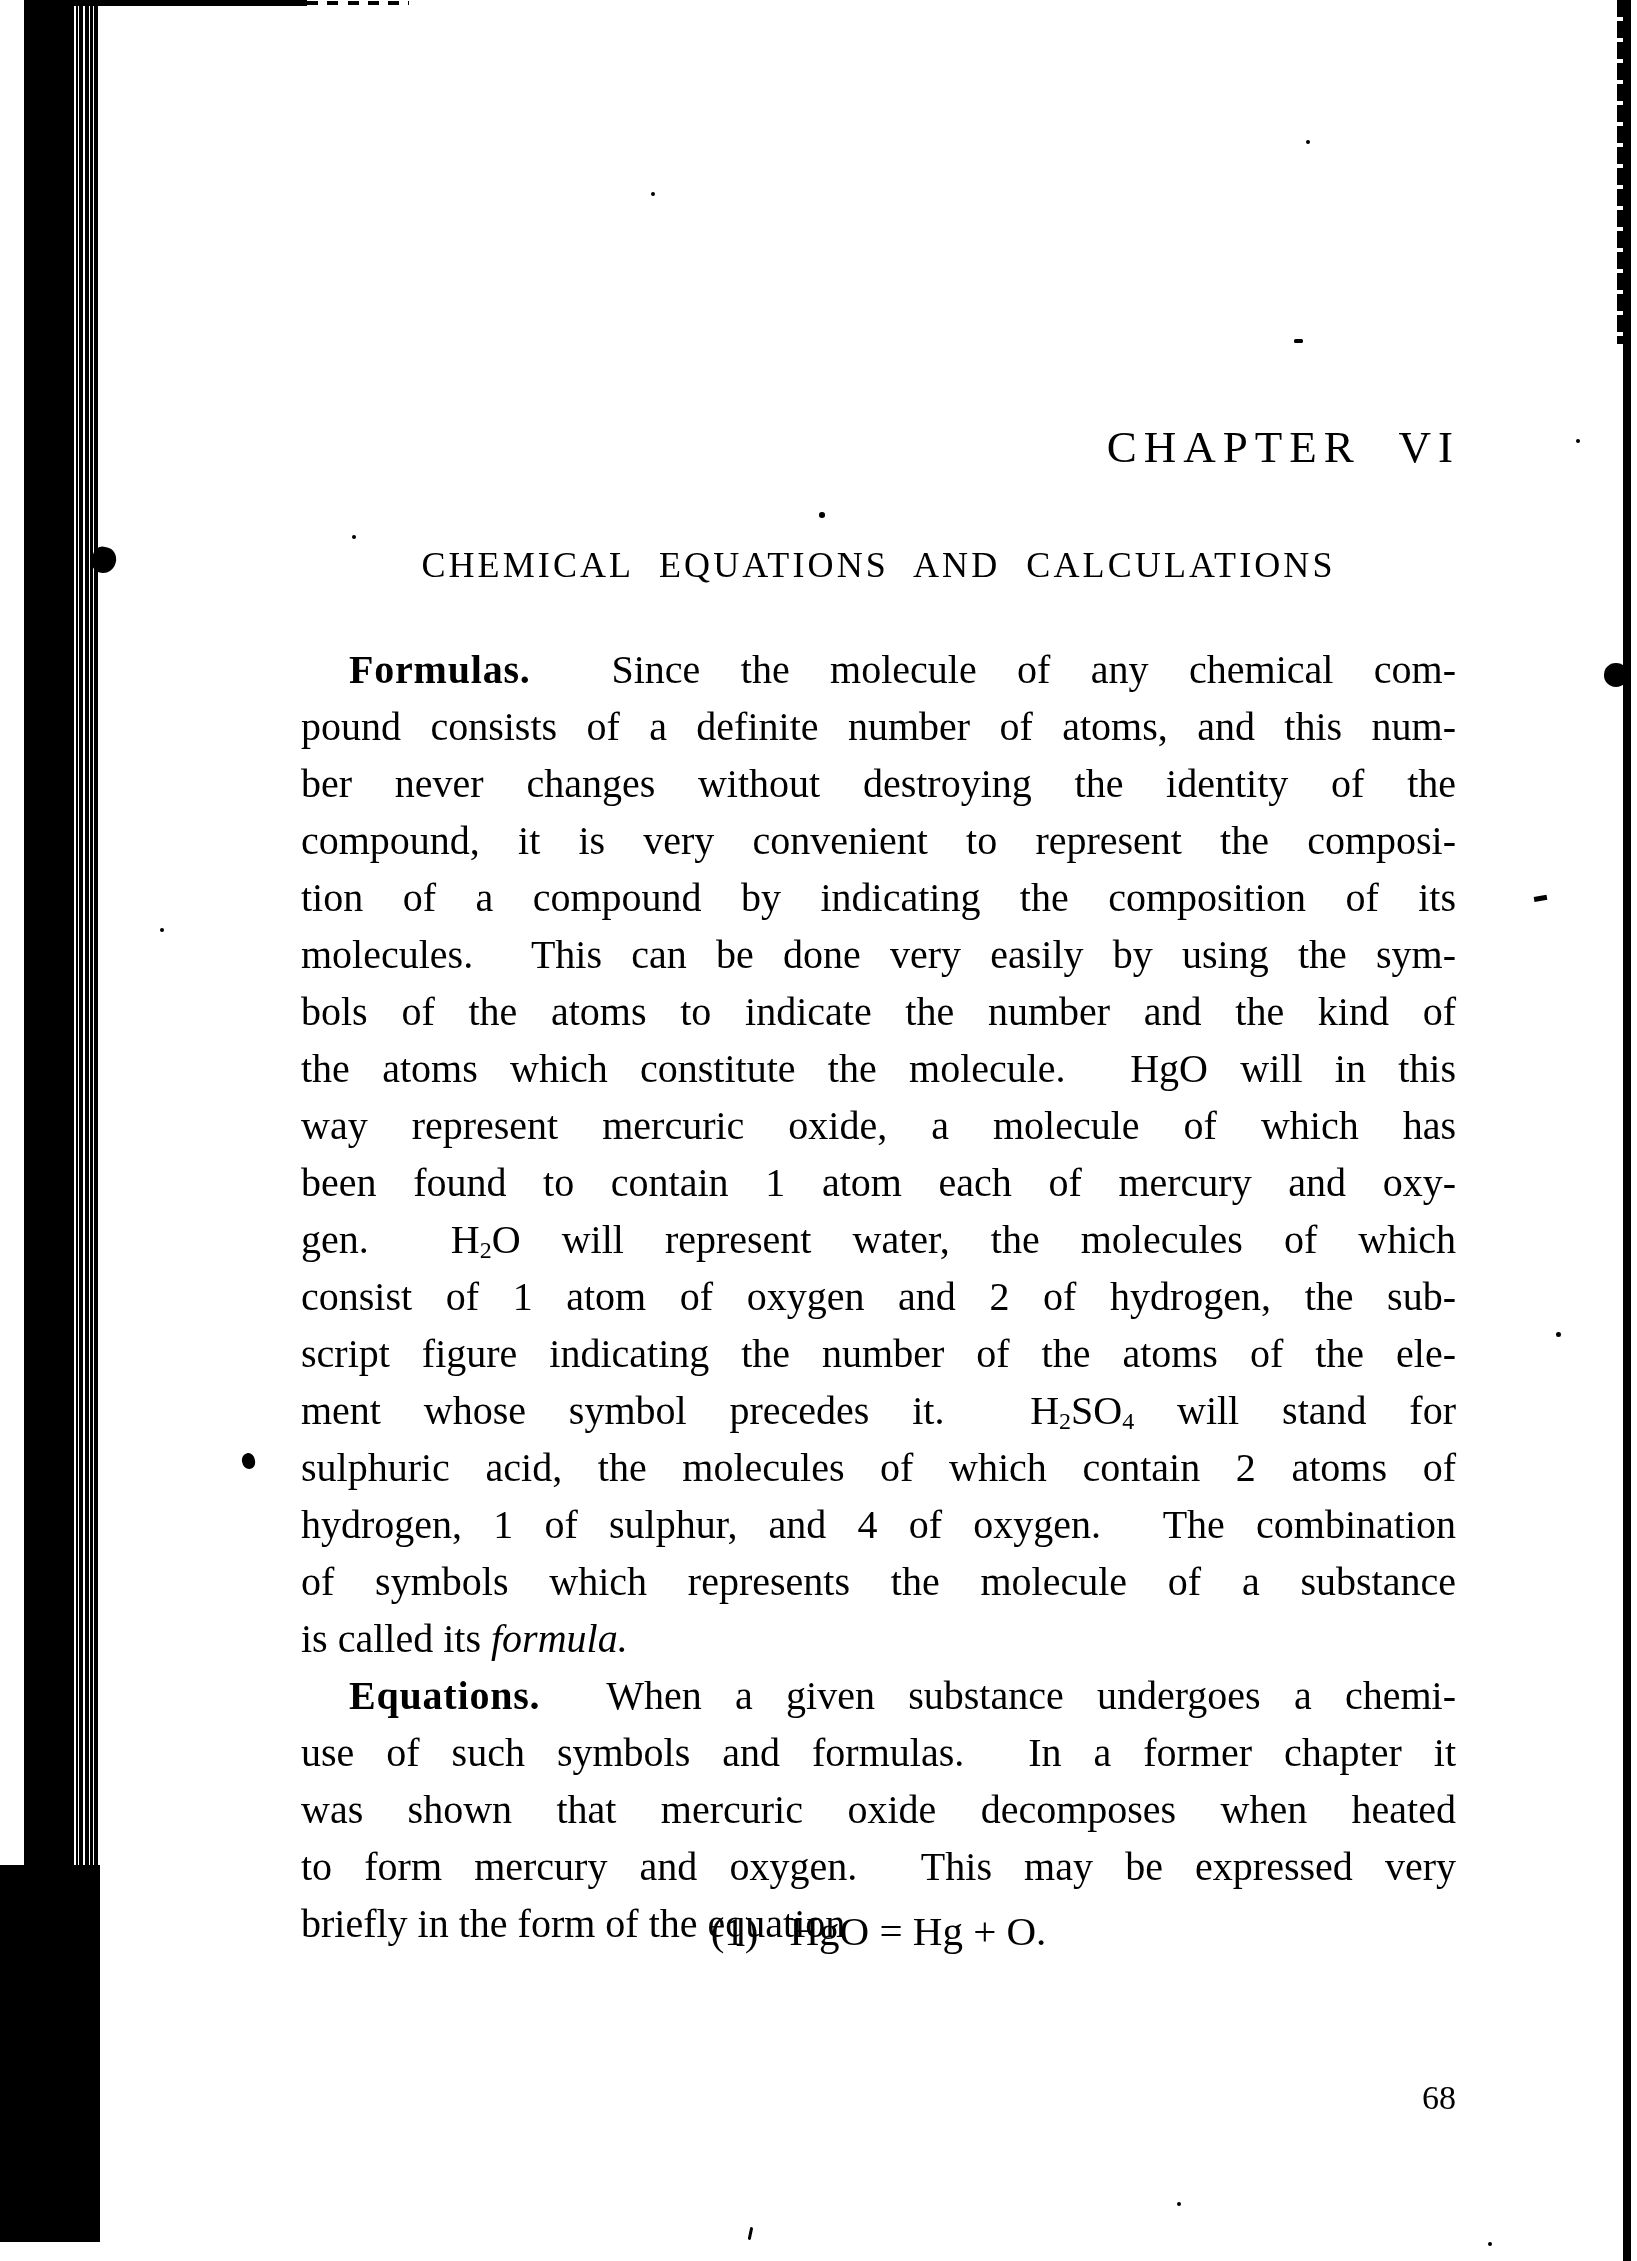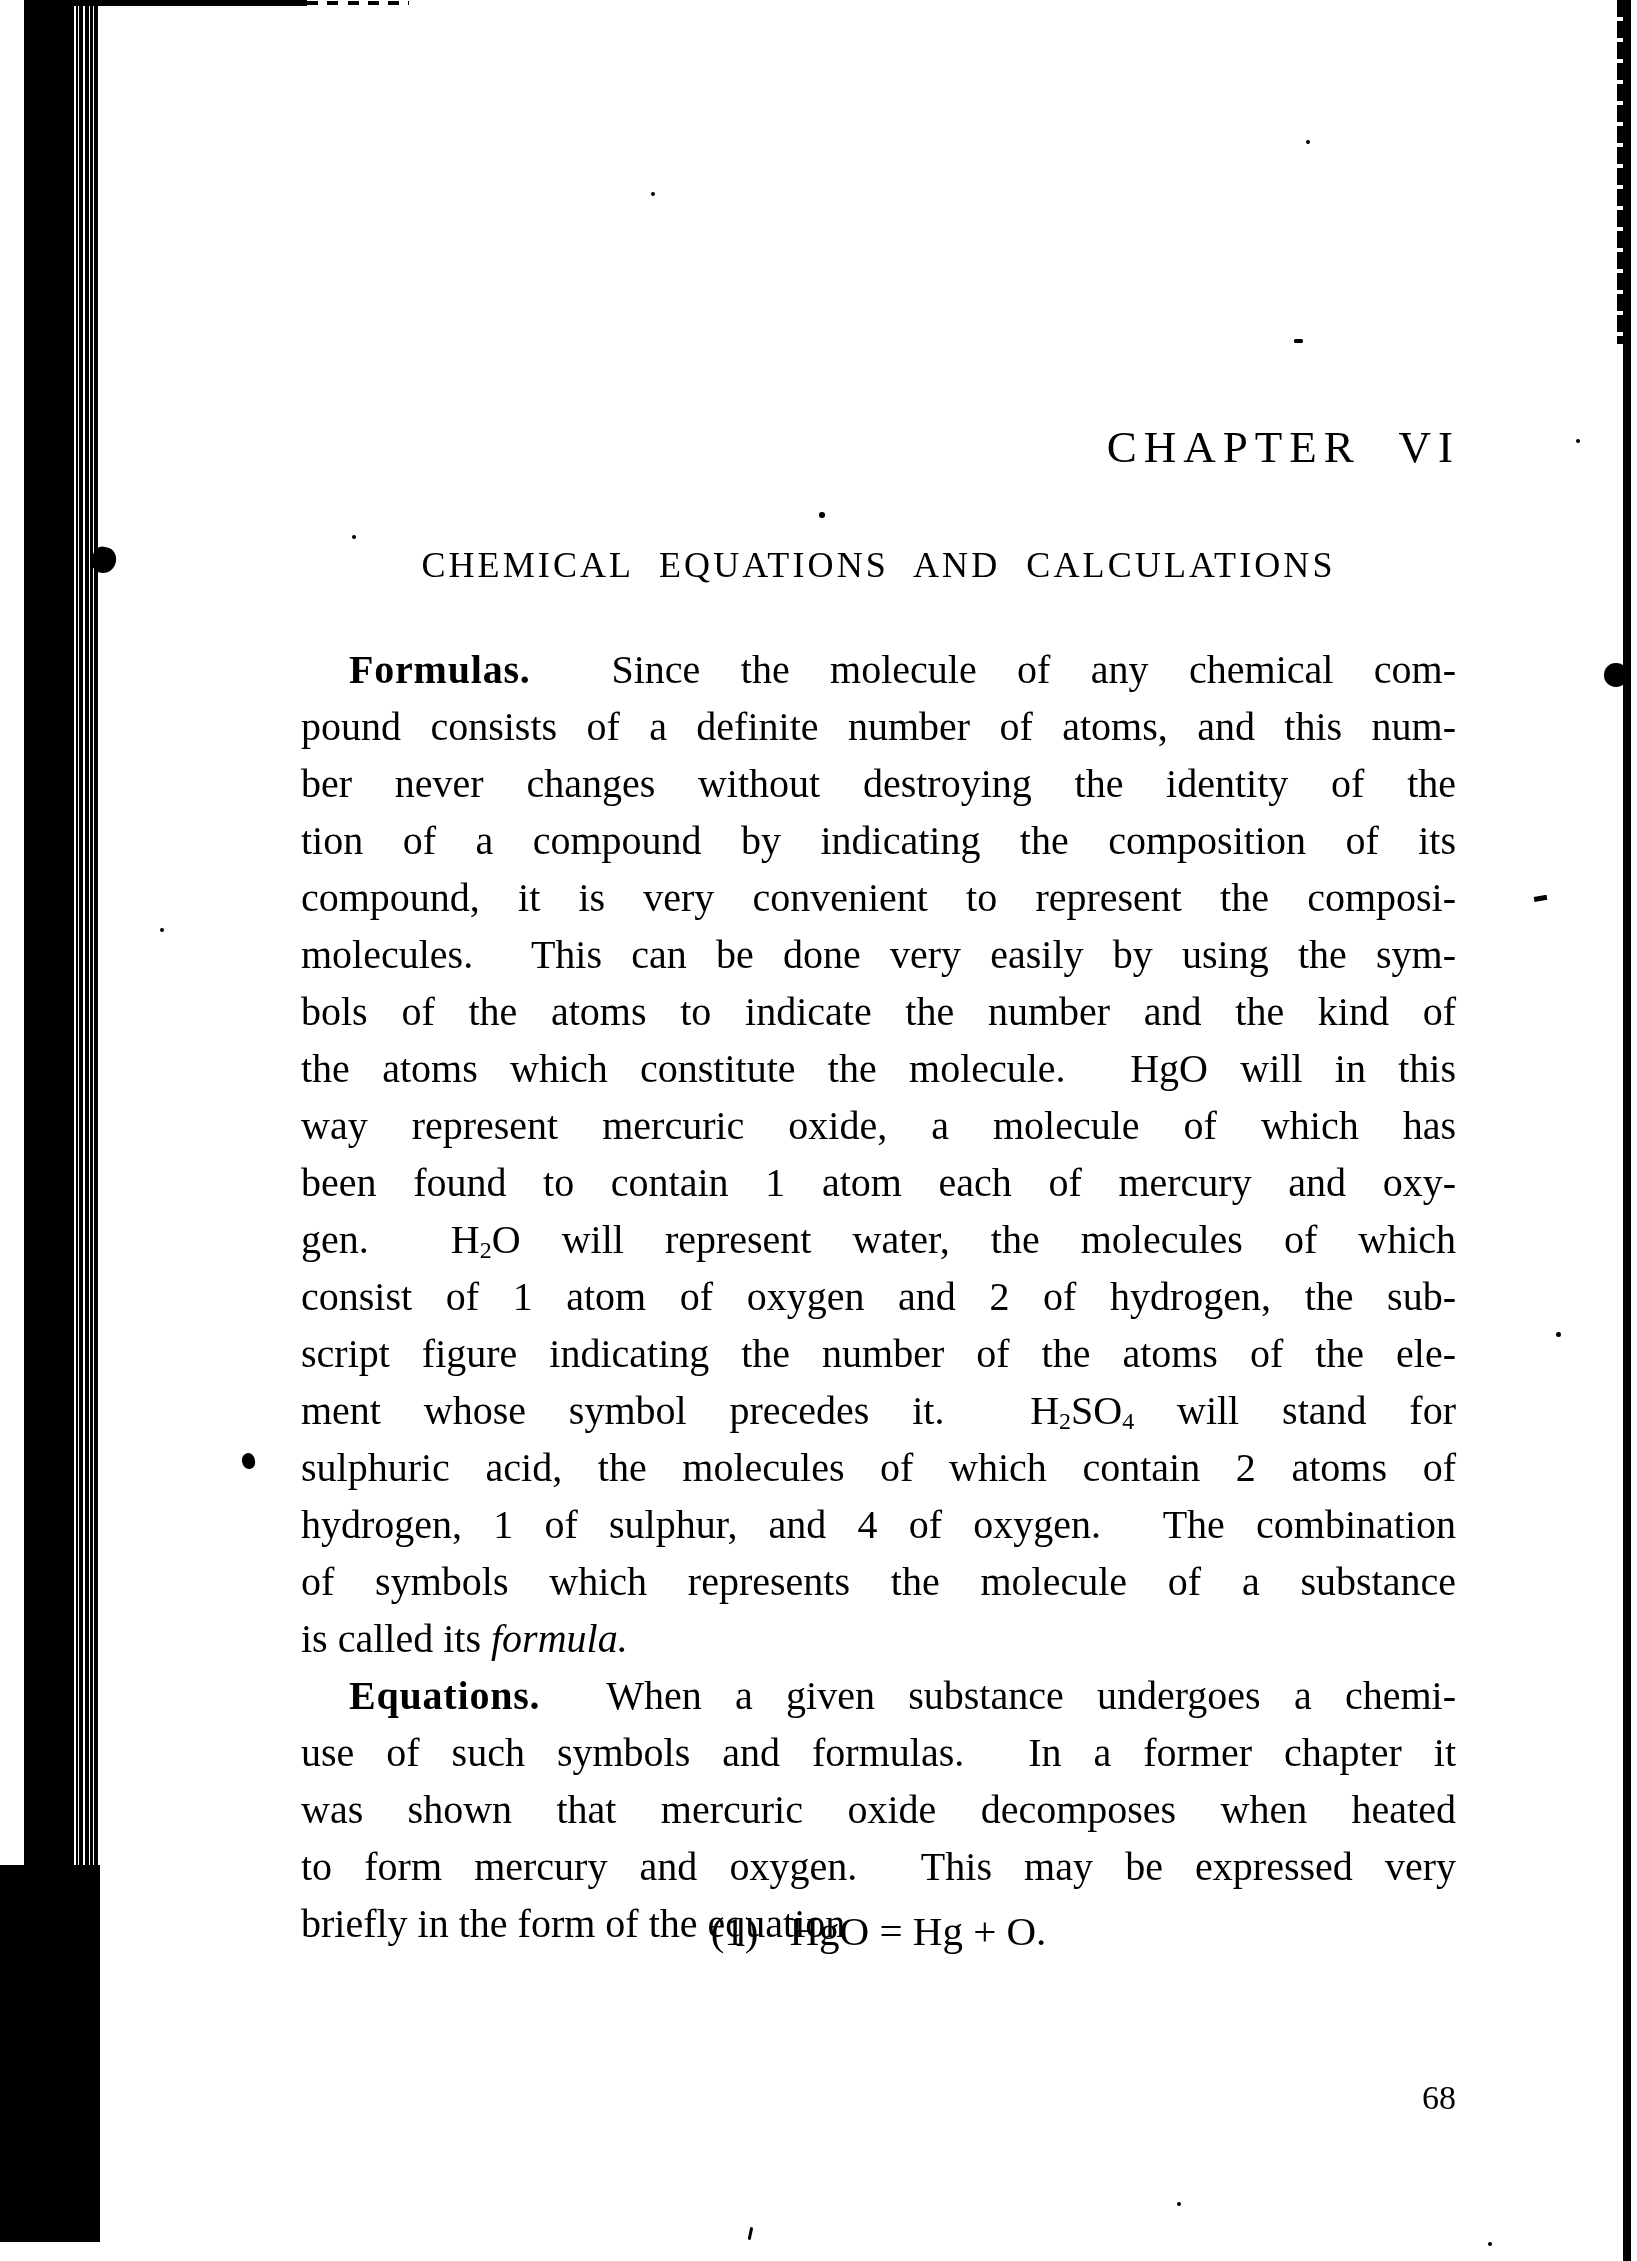--- a/index.html
+++ b/index.html
@@ -125,22 +125,22 @@
   <div class="speck" style="left:749px;top:2227px;width:3.1px;height:12.5px;border-radius:1.6px;transform:rotate(12deg);"></div>
   <div class="speck" style="left:1488px;top:2242px;width:3.9px;height:3.9px;"></div>
 
   <h1 class="chapter-title">CHAPTER VI</h1>
   <h2 class="section-heading">CHEMICAL EQUATIONS AND CALCULATIONS</h2>
 
   <div class="body-text">
       <div class="line indent just"><span class="lead">Formulas.</span><span>&nbsp; Since the molecule of any chemical com-</span></div>
       <div class="line just"><span>pound consists of a definite number of atoms, and this num-</span></div>
       <div class="line just"><span>ber never changes without destroying the identity of the</span></div>
+      <div class="line just"><span>compound, it is very convenient to represent the composi-</span></div>
       <div class="line just"><span>tion of a compound by indicating the composition of its</span></div>
-      <div class="line just"><span>compound, it is very convenient to represent the composi-</span></div>
       <div class="line just"><span>molecules.&nbsp; This can be done very easily by using the sym-</span></div>
       <div class="line just"><span>bols of the atoms to indicate the number and the kind of</span></div>
       <div class="line just"><span>the atoms which constitute the molecule.&nbsp; HgO will in this</span></div>
       <div class="line just"><span>way represent mercuric oxide, a molecule of which has</span></div>
       <div class="line just"><span>been found to contain 1 atom each of mercury and oxy-</span></div>
       <div class="line just"><span>gen.&nbsp; H</span><span class="subs">2</span><span>O will represent water, the molecules of which</span></div>
       <div class="line just"><span>consist of 1 atom of oxygen and 2 of hydrogen, the sub-</span></div>
       <div class="line just"><span>script figure indicating the number of the atoms of the ele-</span></div>
       <div class="line just"><span>ment whose symbol precedes it.&nbsp; H</span><span class="subs">2</span><span>SO</span><span class="subs">4</span><span> will stand for</span></div>
       <div class="line just"><span>sulphuric acid, the molecules of which contain 2 atoms of</span></div>

